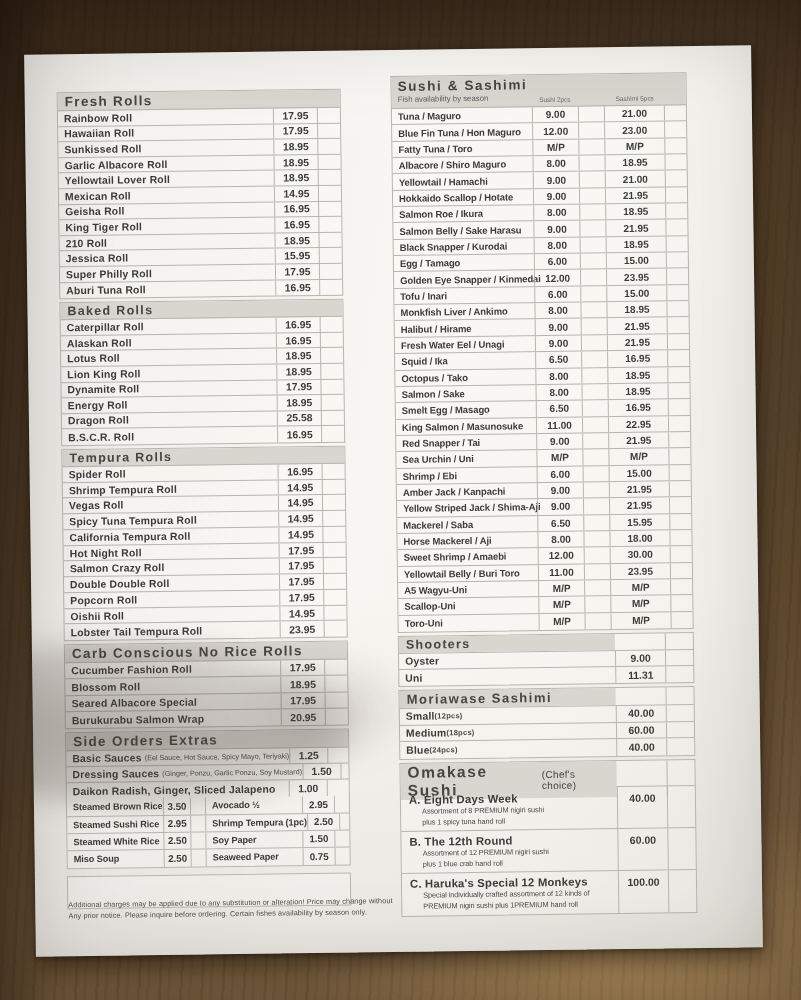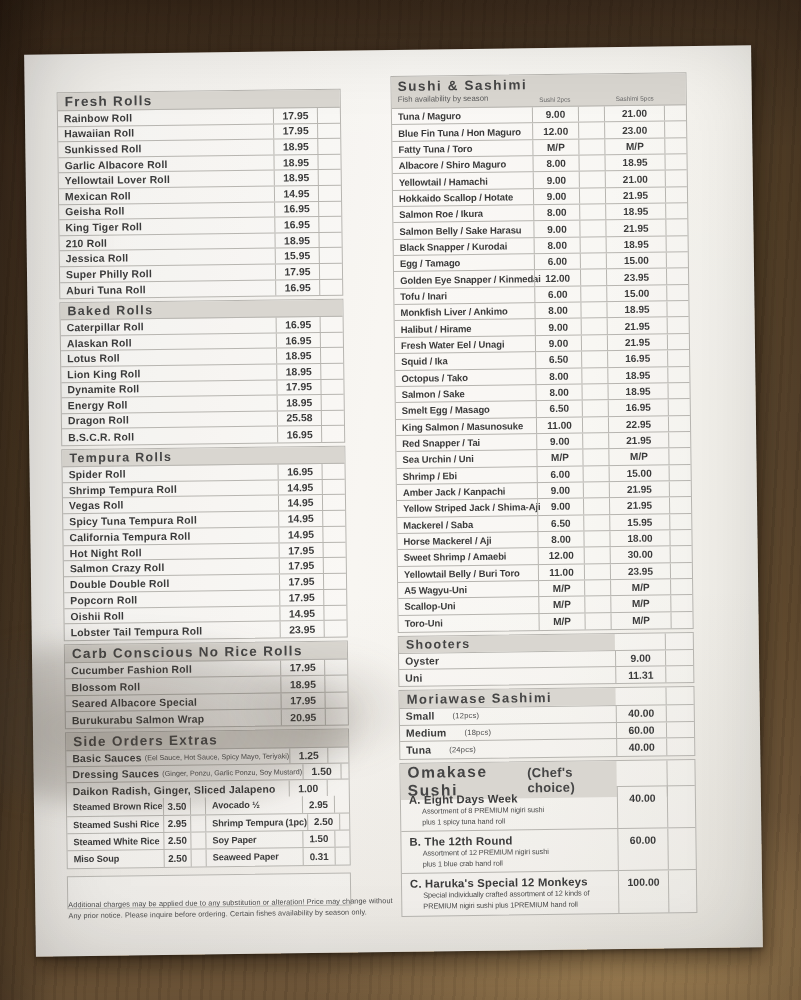--- a/index.html
+++ b/index.html
@@ -106,27 +106,27 @@
   .r3 .r{grid-template-columns:1fr 50px 28px;}
   .hrow{display:grid;grid-template-columns:1fr 50px 28px;border-bottom:1px solid var(--line);}
   .hrow .hcell{background:var(--bar);display:flex;align-items:baseline;padding:0 7px;font-weight:bold;color:#454545;}
   .hrow .c{background:transparent;}
   .shooters .hrow{height:17px;}
   .shooters .hcell{font-size:12.5px;letter-spacing:1.3px;align-items:center;}
   .shooters .r{height:16px;}
   .moriawase .hrow{height:18px;}
   .moriawase .hcell{font-size:13px;letter-spacing:1.5px;align-items:center;}
   .moriawase .r{height:16.7px;}
-  .mdetail{font-weight:normal;font-size:7.6px;padding-left:18px;color:#4a4a4a;}
+  .mdetail{font-weight:bold;font-size:7.6px;padding-left:0;color:#4a4a4a;}
 
   .omakase{margin-top:6px;}
   .omakase .hrow{height:26px;}
   .omakase .hcell{align-items:center;}
   .om-title{font-size:15.5px;letter-spacing:1.6px;font-weight:bold;}
-  .om-suffix{font-size:13px;font-weight:bold;margin-left:4px;letter-spacing:.3px;}
+  .om-suffix{font-size:10px;font-weight:normal;margin-left:4px;letter-spacing:.3px;}
   .omakase .r{height:42px;}
   .omakase .c{align-items:flex-start;}
   .om-name-cell{display:block;padding:4px 0 0 8px;}
   .om-name{font-weight:bold;font-size:11.3px;letter-spacing:.2px;display:block;}
   .om-desc{font-size:7.4px;letter-spacing:-.1px;color:#4a4a4a;display:block;padding-left:13px;line-height:1.4;margin-top:1px;}
   .omakase .price{padding-top:5px;font-size:10.5px;}
 </style>
 </head>
 <body>
 
@@ -436,21 +436,21 @@
             <div class="c name">Soy Paper</div>
             <div class="c price">1.50</div>
             <div class="c chk"></div>
           </div>
 
           <div class="r pair">
             <div class="c name">Miso Soup</div>
             <div class="c price">2.50</div>
             <div class="c chk"></div>
             <div class="c name">Seaweed Paper</div>
-            <div class="c price">0.31</div>
+            <div class="c price">0.75</div>
             <div class="c chk"></div>
           </div>
         </div>
     </div>
 
     <div class="empty-box"></div>
   </div>
 
   <div class="footnote">
     <div>Additional charges may be applied due to any substitution or alteration! Price may change without</div>
@@ -769,21 +769,21 @@
             <div class="c name">
               <span>Medium</span>
               <span class="mdetail">(18pcs)</span>
             </div>
             <div class="c price">60.00</div>
             <div class="c chk"></div>
           </div>
 
           <div class="r">
             <div class="c name">
-              <span>Tuna</span>
+              <span>Blue</span>
               <span class="mdetail">(24pcs)</span>
             </div>
             <div class="c price">40.00</div>
             <div class="c chk"></div>
           </div>
         </div>
     </div>
 
     <div class="mtable r3 omakase">
       <div class="hrow">

